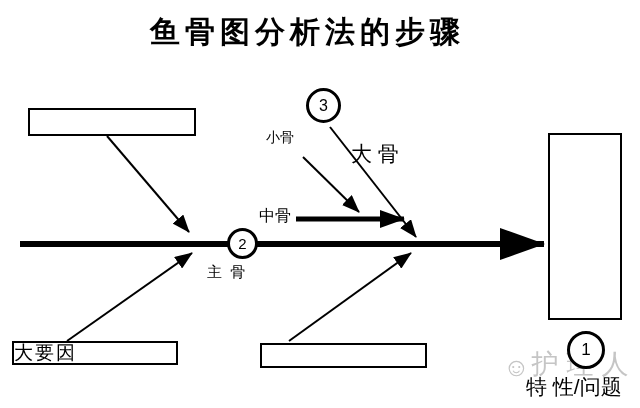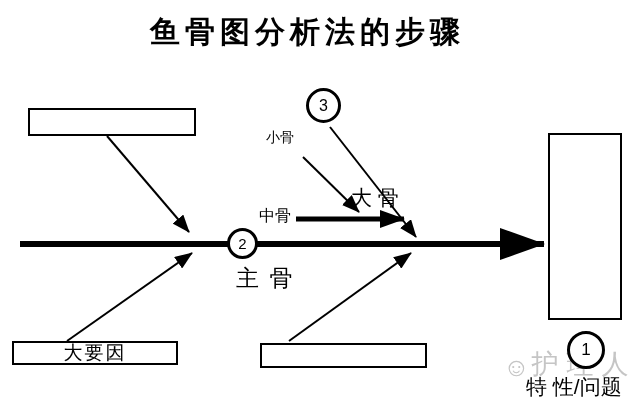--- a/index.html
+++ b/index.html
@@ -21,21 +21,20 @@
     z-index: 5;
   }
   svg.lines { position: absolute; left: 0; top: 0; z-index: 1; }
   .box {
     position: absolute;
     border: 2px solid #000;
     background: #fff;
     z-index: 2;
     display: flex;
     align-items: center;
-    justify-content: center;
     font-family: Liberation Mono, monospace;
   }
   .box-top-left    { left: 28px;  top: 108px; width: 168px; height: 28px; }
   .box-bottom-left { left: 12px;  top: 341px; width: 166px; height: 24px; font-size: 19px; letter-spacing: 2px; }
   .box-bottom-mid  { left: 260px; top: 343px; width: 167px; height: 25px; }
   .box-effect      { left: 548px; top: 133px; width: 74px;  height: 187px; }
   .circle {
     position: absolute;
     border: 3px solid #000;
     border-radius: 50%;
@@ -43,23 +42,23 @@
     display: flex;
     align-items: center;
     justify-content: center;
     z-index: 3;
   }
   .circle-3 { left: 306px; top: 88px;  width: 35px; height: 35px; font-size: 16px; }
   .circle-2 { left: 227px; top: 228px; width: 31px; height: 31px; font-size: 15px; }
   .circle-1 { left: 567px; top: 331px; width: 38px; height: 38px; font-size: 17px; }
   .label { position: absolute; white-space: nowrap; z-index: 4; }
   .label-xiaogu  { left: 266px; top: 129px; font-size: 14px; font-weight: 400; }
-  .label-dagu    { left: 351px; top: 140px; font-size: 21px; margin-top: 44px; }
+  .label-dagu    { left: 351px; top: 140px; font-size: 21px; }
   .label-zhonggu { left: 259px; top: 206px; font-size: 16px; }
-  .label-zhugu   { left: 236px; top: 263px; font-size: 23px; letter-spacing: 2px; }
+  .label-zhugu   { left: 207px; top: 263px; font-size: 15px; letter-spacing: 2px; }
   .label-effect  { left: 526px; top: 373px; font-size: 21px; font-weight: 400; z-index: 4; }
   .watermark {
     position: absolute;
     left: 503px; top: 346px;
     z-index: 2;
     color: #c5c5c5;
     white-space: nowrap;
     display: flex;
     align-items: flex-start;
   }

